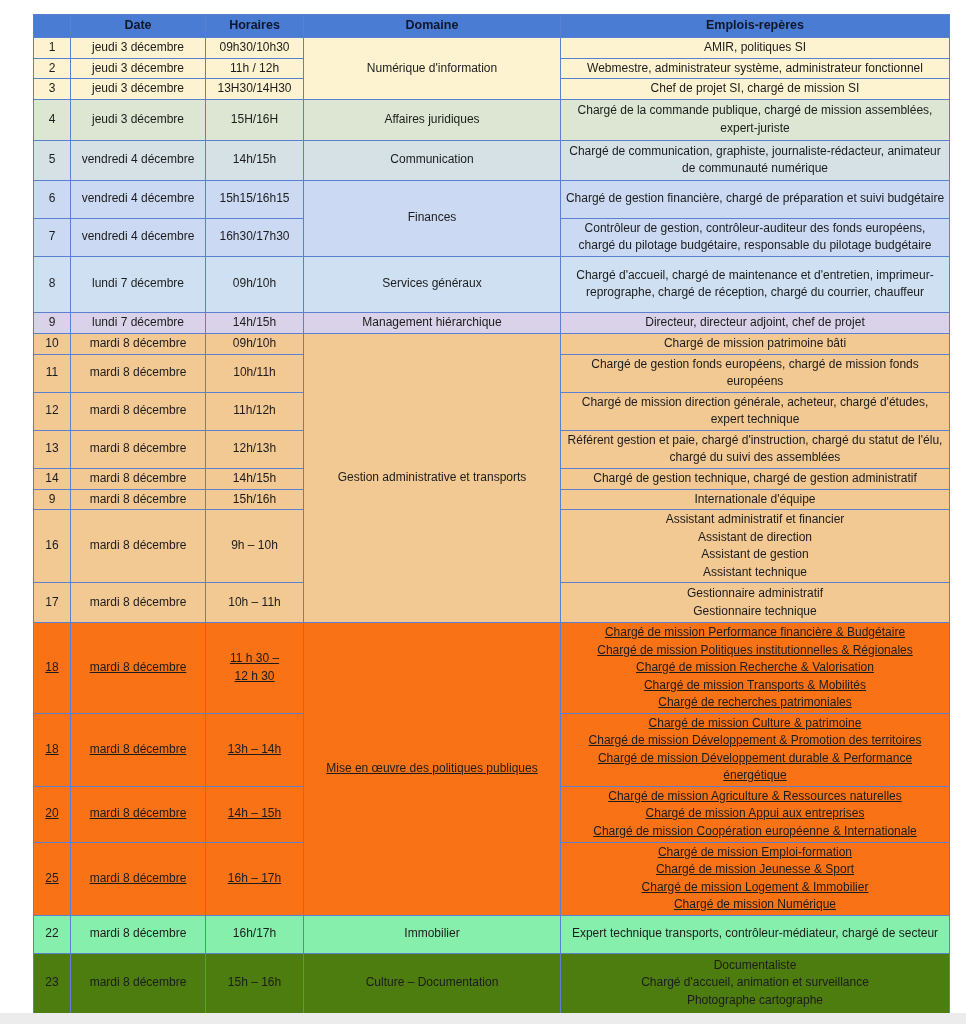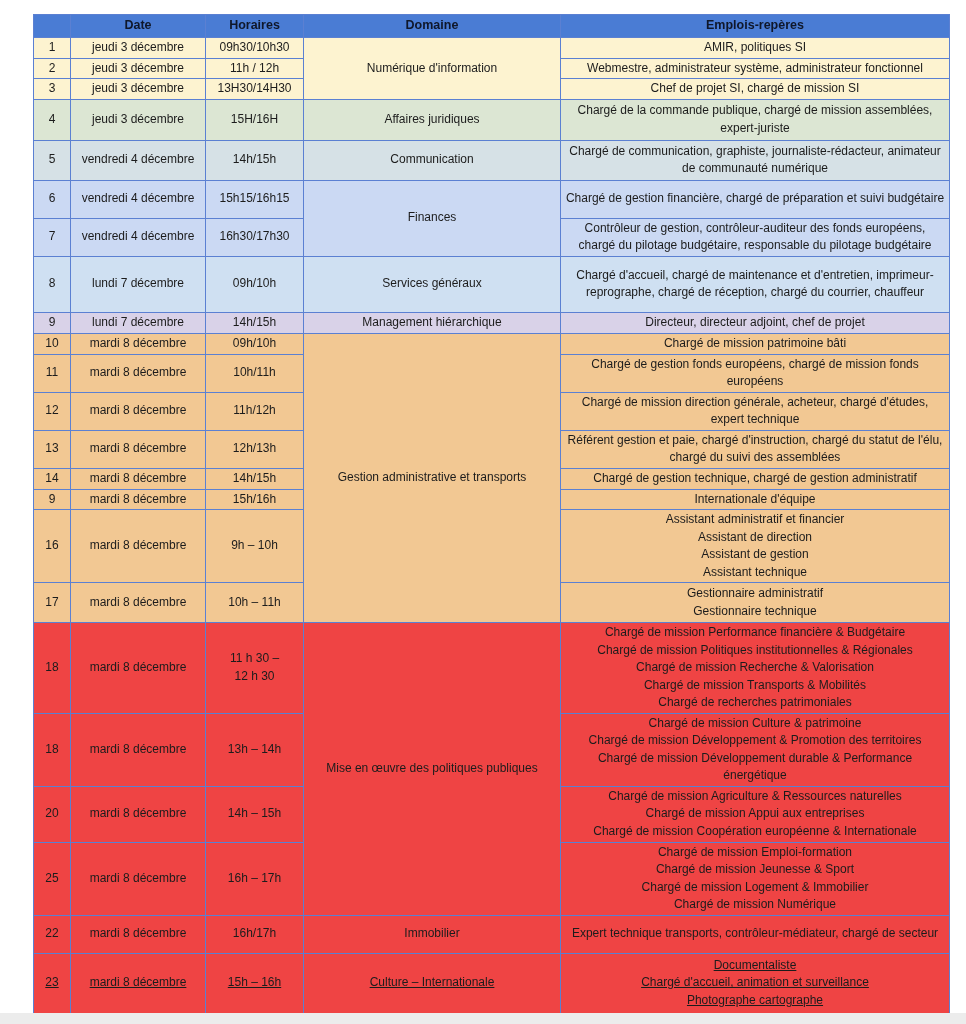--- a/index.html
+++ b/index.html
@@ -17,23 +17,23 @@
   .va-b{vertical-align:bottom;}
   .va-t{vertical-align:top;}
   
   tr.c-si  td{background:#fdf3d0;}
   tr.c-jur td{background:#dce6d3;}
   tr.c-com td{background:#d6e1e6;}
   tr.c-fin td{background:#cbd9f3;}
   tr.c-srv td{background:#cfe0f2;}
   tr.c-mgt td{background:#d9d2e8;}
   tr.c-adm td{background:#f2c893;}
-  tr.c-pol td{background:#ef4444;}
-  tr.c-tra td{background:#ef4444;margin-left:40px;}
-  tr.c-cul td{background:#ef4444;text-decoration:underline;}
+  tr.c-pol td{background:#f97316;text-decoration:underline;}
+  tr.c-tra td{background:#86efac;margin-left:40px;}
+  tr.c-cul td{background:#4d7c0f;}
   .bottom-strip{position:absolute;left:0;bottom:0;width:966px;height:11px;background:#ececec;}
 </style>
 </head>
 <body>
 
 <div class="page">
   <table class="sched">
     <colgroup>
       <col style="width:37px">
         <col style="width:135px">
@@ -205,21 +205,21 @@
         <td class="va-t">22</td>
         <td class="va-b">mardi 8 décembre</td>
         <td class="va-b">16h/17h</td>
         <td>Immobilier</td>
         <td>Expert technique transports, contrôleur-médiateur, chargé de secteur</td>
       </tr>
       <tr class="c-cul" style="height:60px">
         <td>23</td>
         <td class="va-t">mardi 8 décembre</td>
         <td class="va-t">15h – 16h</td>
-        <td>Culture – Internationale</td>
+        <td>Culture – Documentation</td>
         <td class="ml">Documentaliste
 Chargé d'accueil, animation et surveillance
 Photographe cartographe</td>
       </tr>
     </tbody>
   </table>
   <div class="bottom-strip"></div>
 </div>
 
 </body></html>

